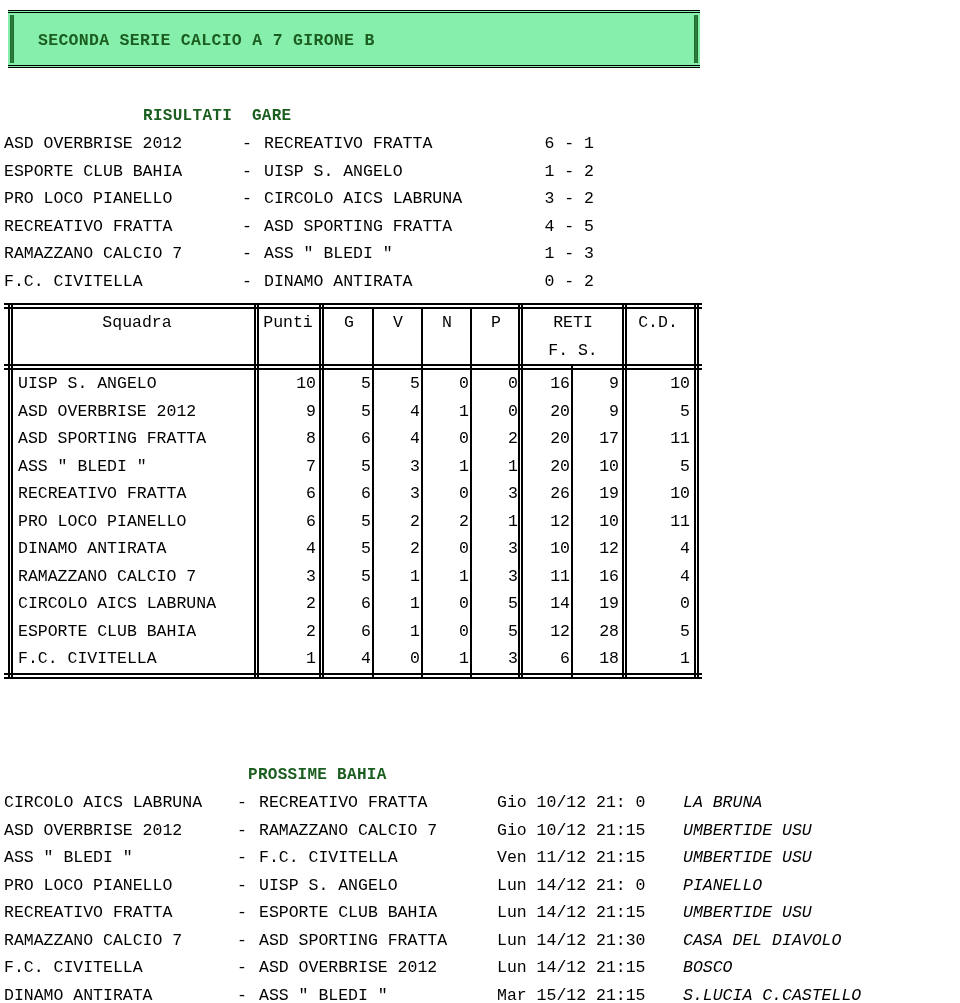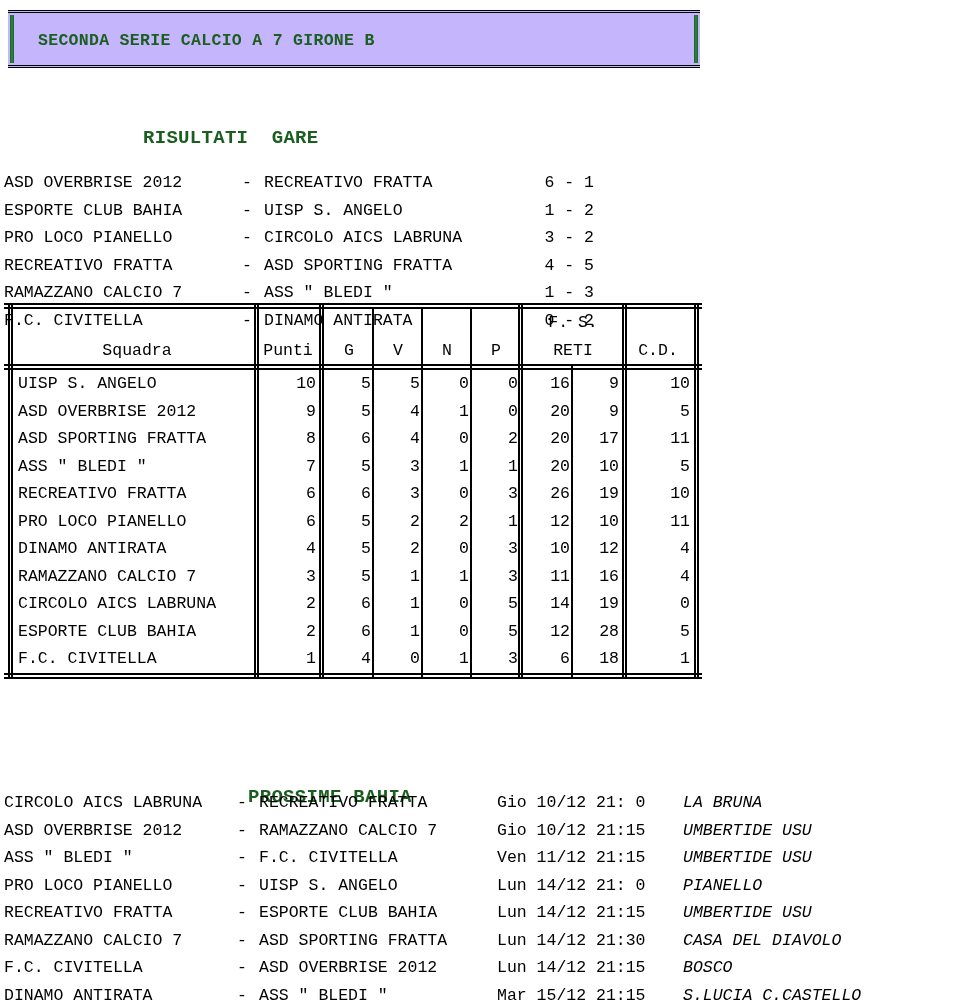--- a/index.html
+++ b/index.html
@@ -34,21 +34,21 @@
   
   .title-box {
     position: absolute;
     left: 8px;
     top: 10px;
     width: 692px;
     height: 58px;
     box-sizing: border-box;
     border-top: 3px double #000000;
     border-bottom: 3px double #000000;
-    background: #c4b5fd;
+    background: #86efac;
   }
   .title-box .edge {
     position: absolute;
     top: 2px;
     bottom: 2px;
     width: 4px;
     border-left: 1px solid #1f6b2f;
     border-right: 1px solid #1f6b2f;
     box-sizing: border-box;
     background: #2d7d3a;
@@ -65,39 +65,38 @@
     font-size: 16.5px;
     letter-spacing: 0.3px;
   }
 
   
   .section-head {
     position: absolute;
     color: #1b5e20;
     font-weight: 700;
     white-space: pre;
-    font-size: 19px;
+    font-size: 16px;
     letter-spacing: 0.3px;
-    margin-top: 22px;
   }
   #risultati-head { left: 143px; top: 103px; }
   #prossime-head  { left: 248px; top: 762px; }
 
   
   .results {
     position: absolute;
     left: 4px;
     top: 130px;
     white-space: pre;
   }
   .results .line { height: 27.5px; white-space: pre; }
   .res-home  { display: inline-block; width: 238px; }
   .res-dash  { display: inline-block; width: 22px; }
   .res-away  { display: inline-block; width: 250px; }
-  .res-score { display: inline-block; width: 80px; text-align: right; margin-top: 39px; }
+  .res-score { display: inline-block; width: 80px; text-align: right; }
 
   
   .standings {
     position: absolute;
     left: 4px;
     top: 303px;
     width: 698px;
   }
   .st-rule {
     height: 6px;
@@ -202,53 +201,53 @@
 
     <div class="st-rule">
       <div class="vr dbl x-l0"></div>
       <div class="vr dbl x-r1"></div>
       <div class="vr dbl x-r2"></div>
       <div class="vr dbl x-r5"></div>
       <div class="vr dbl x-r6"></div>
       <div class="vr dbl x-r7"></div>
     </div>
 
-    <div class="strow hdr2">
-      <div class="vr dbl x-l0"></div>
-      <div class="vr dbl x-r1"></div>
-      <div class="vr dbl x-r2"></div>
-      <div class="vr sgl x-r2b"></div>
-      <div class="vr sgl x-r3"></div>
-      <div class="vr sgl x-r4"></div>
-      <div class="vr dbl x-r5"></div>
-      <div class="vr dbl x-r6"></div>
-      <div class="vr dbl x-r7"></div>
-
-      <div class="cell c-fs hdr mono">F. S.</div>
-    </div>
-
     <div class="strow">
       <div class="vr dbl x-l0"></div>
       <div class="vr dbl x-r1"></div>
       <div class="vr dbl x-r2"></div>
       <div class="vr sgl x-r2b"></div>
       <div class="vr sgl x-r3"></div>
       <div class="vr sgl x-r4"></div>
       <div class="vr dbl x-r5"></div>
       <div class="vr dbl x-r6"></div>
       <div class="vr dbl x-r7"></div>
 
       <div class="cell c-team hdr mono">Squadra</div>
       <div class="cell c-punti hdr mono">Punti</div>
       <div class="cell c-g hdr mono">G</div>
       <div class="cell c-v hdr mono">V</div>
       <div class="cell c-n hdr mono">N</div>
       <div class="cell c-p hdr mono">P</div>
       <div class="cell c-reti hdr mono">RETI</div>
       <div class="cell c-cd hdr mono">C.D.</div>
+    </div>
+
+    <div class="strow hdr2">
+      <div class="vr dbl x-l0"></div>
+      <div class="vr dbl x-r1"></div>
+      <div class="vr dbl x-r2"></div>
+      <div class="vr sgl x-r2b"></div>
+      <div class="vr sgl x-r3"></div>
+      <div class="vr sgl x-r4"></div>
+      <div class="vr dbl x-r5"></div>
+      <div class="vr dbl x-r6"></div>
+      <div class="vr dbl x-r7"></div>
+
+      <div class="cell c-fs hdr mono">F. S.</div>
     </div>
 
     <div class="st-rule inner">
       <div class="vr dbl x-l0"></div>
       <div class="vr dbl x-r1"></div>
       <div class="vr dbl x-r2"></div>
       <div class="vr sgl x-r2b"></div>
       <div class="vr sgl x-r3"></div>
       <div class="vr sgl x-r4"></div>
       <div class="vr dbl x-r5"></div>

